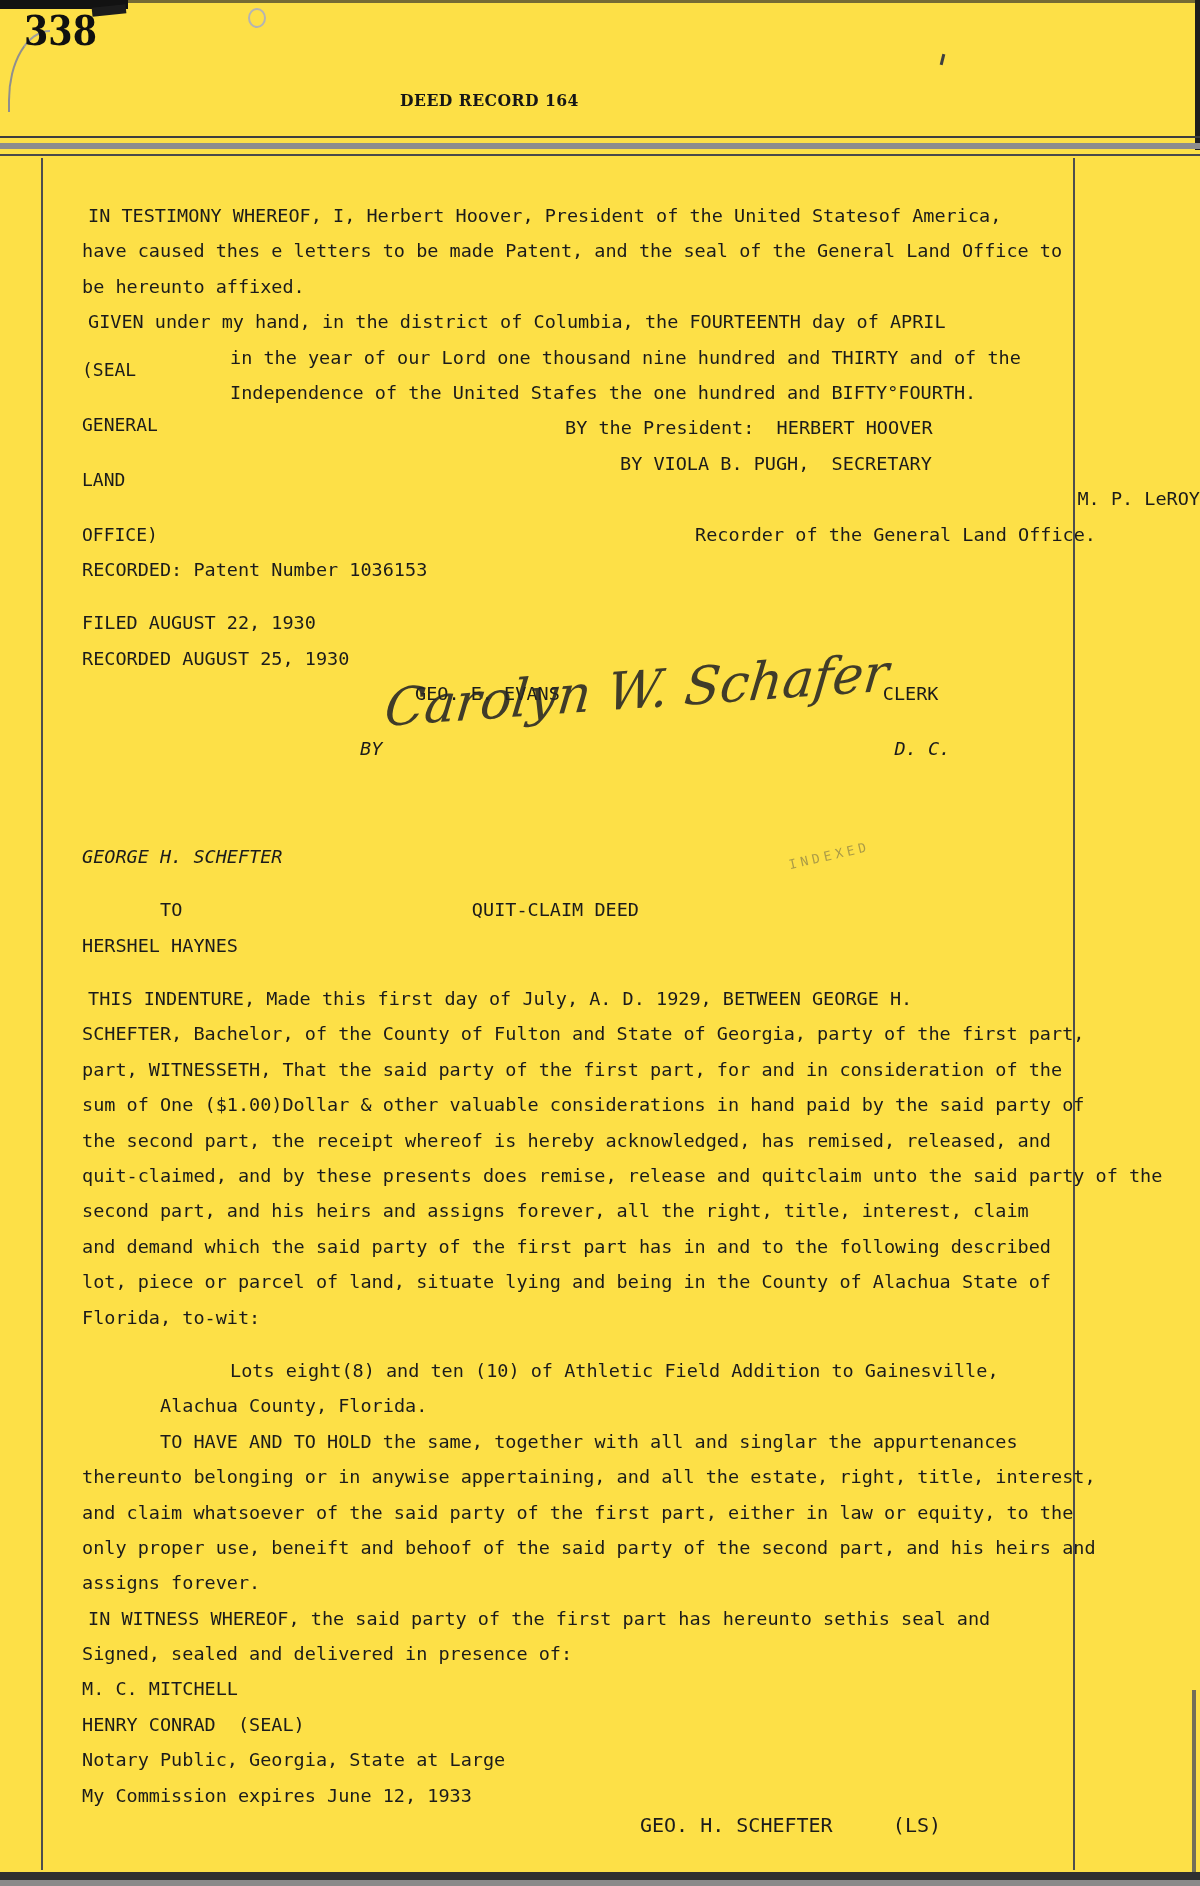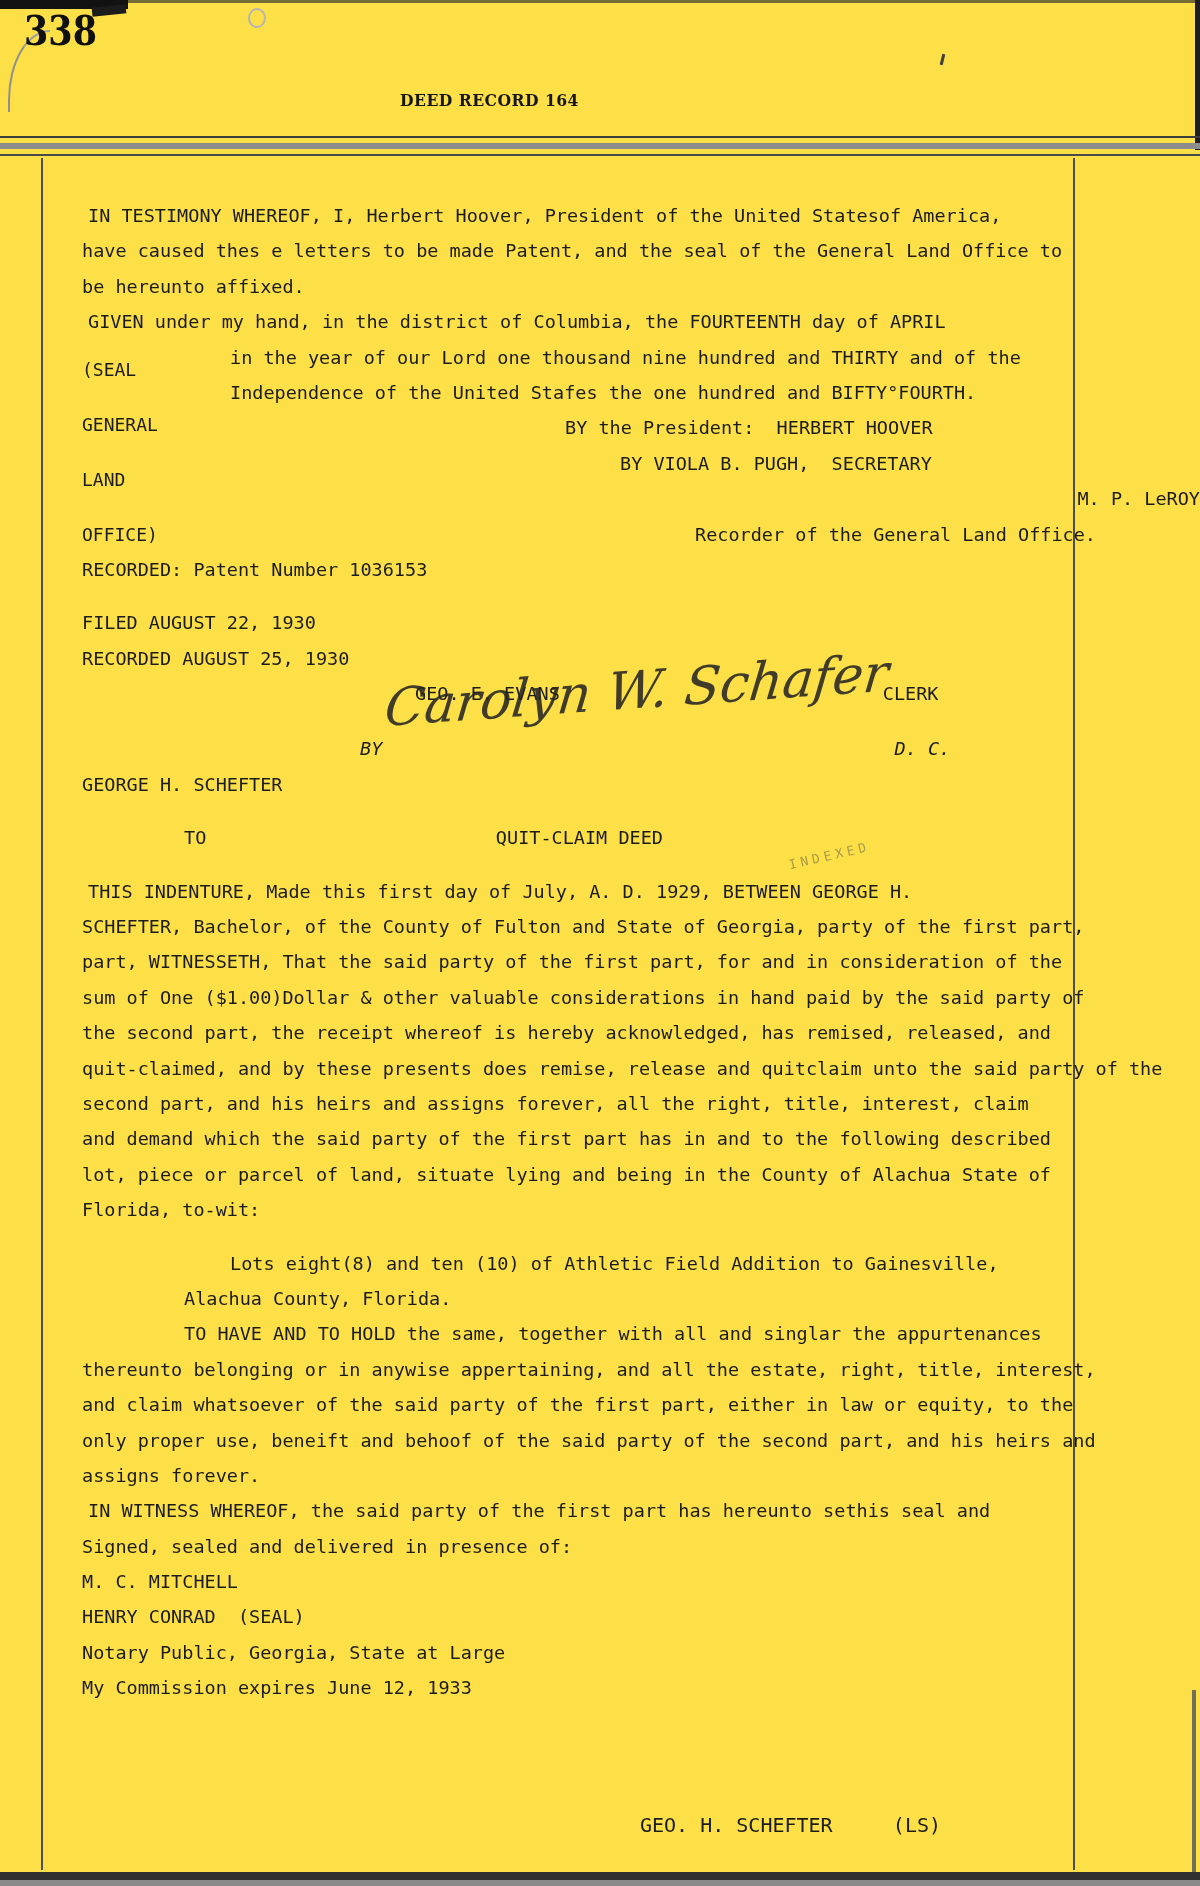--- a/index.html
+++ b/index.html
@@ -37,30 +37,30 @@
   .a-ring{left:248px;top:8px;width:14px;height:16px;border:2px solid #b4b4b4;border-radius:50%;}
   .a-tick{left:941px;top:54px;width:3px;height:11px;background:#3f3f3f;transform:rotate(14deg);}
   .a-right-top{left:1195px;top:0;width:5px;height:150px;background:#1d1d1d;}
   .a-right-bottom{left:1192px;top:1690px;width:4px;height:196px;background:#5a5a5a;opacity:.85;}
   
   .content{position:absolute;left:0;top:198px;width:1200px;}
   .line{display:block;height:35.4px;line-height:35.4px;font-size:18.5px;white-space:pre;}
   .p0{padding-left:82px;}
   .p1{padding-left:88px;}
   .p2{padding-left:230px;}
-  .p3{padding-left:160px;margin-left:24px;}
+  .p3{padding-left:160px;}
   .p4{padding-left:565px;}
   .p5{padding-left:620px;}
   .p6{padding-left:645px;text-align:right;}
   .p7{padding-left:695px;}
   .p8{padding-left:415px;}
   .p9{padding-left:360px;font-style:italic;}
   .g18{margin-top:18px;}
   .g20{margin-top:20px;}
-  .g72{}
+  .g72{margin-top:72px;font-style:italic;}
   
   .seal-block{position:absolute;left:82px;top:324px;font-size:18px;line-height:18.4px;white-space:pre;}
   
   .clerk-signature{
     position:absolute;left:382px;top:678px;
     font-family:"DejaVu Serif",serif;font-style:italic;font-size:52px;color:#262626;
     transform:rotate(-4deg) skewX(-10deg);transform-origin:left bottom;opacity:.88;
     white-space:pre;
   }
   .grantor-line{position:absolute;left:640px;top:1813px;font-size:20px;white-space:pre;}
@@ -111,20 +111,21 @@
     <div class="line p5">BY VIOLA B. PUGH,  SECRETARY</div>
     <div class="line p6">M. P. LeROY</div>
     <div class="line p7">Recorder of the General Land Office.</div>
     <div class="line p0">RECORDED: Patent Number 1036153</div>
     <div class="line p0 g18">FILED AUGUST 22, 1930</div>
     <div class="line p0">RECORDED AUGUST 25, 1930</div>
     <div class="line p8">GEO. E. EVANS                             CLERK</div>
     <div class="line p9 g20">BY                                              D. C.</div>
     <div class="line p0 g72">GEORGE H. SCHEFTER</div>
     <div class="line p3 g18">TO                          QUIT-CLAIM DEED</div>
+    <div class="line p0">HERSHEL HAYNES</div>
     <div class="line p1 g18">THIS INDENTURE, Made this first day of July, A. D. 1929, BETWEEN GEORGE H.</div>
     <div class="line p0">SCHEFTER, Bachelor, of the County of Fulton and State of Georgia, party of the first part,</div>
     <div class="line p0">part, WITNESSETH, That the said party of the first part, for and in consideration of the</div>
     <div class="line p0">sum of One ($1.00)Dollar &amp; other valuable considerations in hand paid by the said party of</div>
     <div class="line p0">the second part, the receipt whereof is hereby acknowledged, has remised, released, and</div>
     <div class="line p0">quit-claimed, and by these presents does remise, release and quitclaim unto the said party of the</div>
     <div class="line p0">second part, and his heirs and assigns forever, all the right, title, interest, claim</div>
     <div class="line p0">and demand which the said party of the first part has in and to the following described</div>
     <div class="line p0">lot, piece or parcel of land, situate lying and being in the County of Alachua State of</div>
     <div class="line p0">Florida, to-wit:</div>

